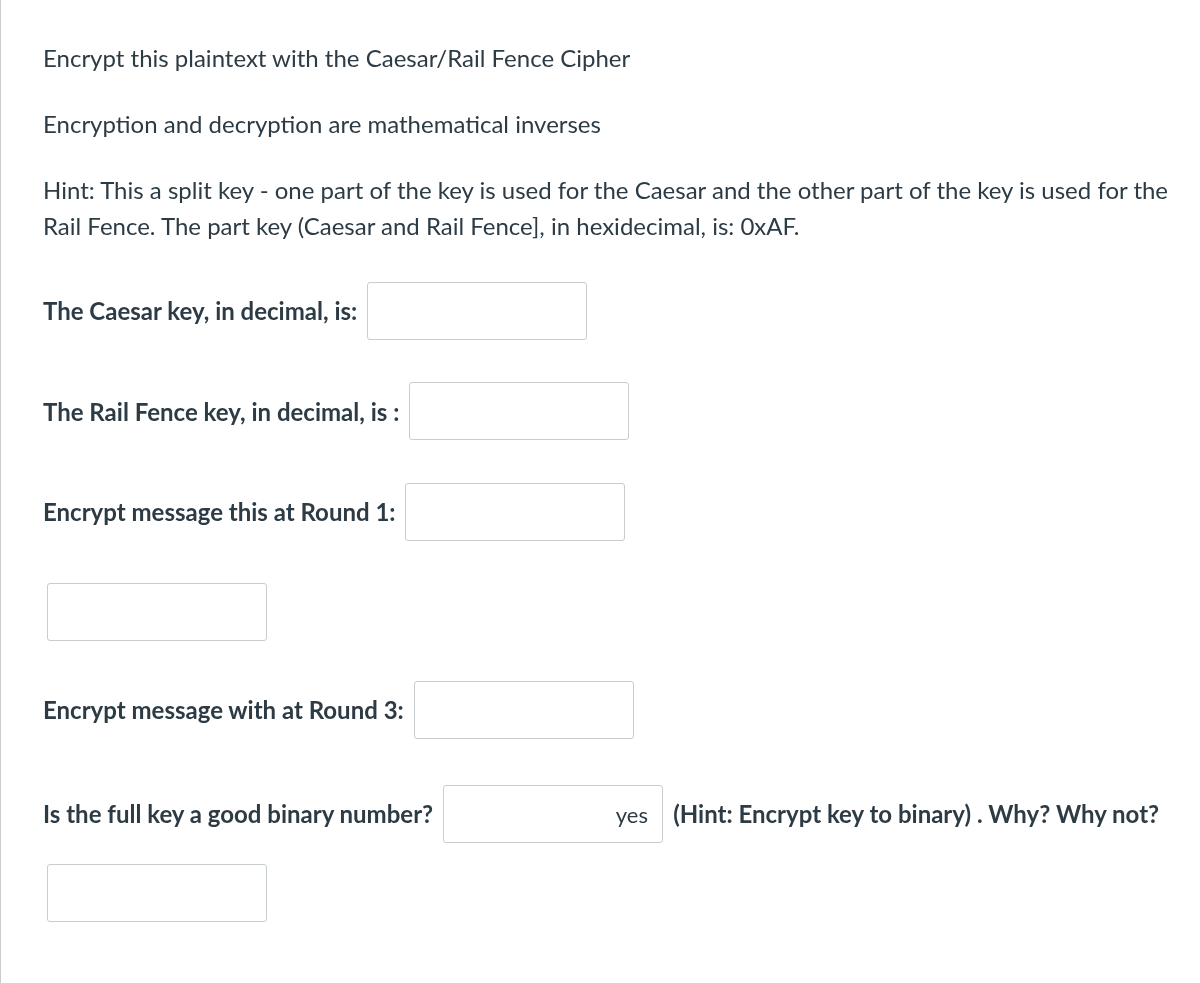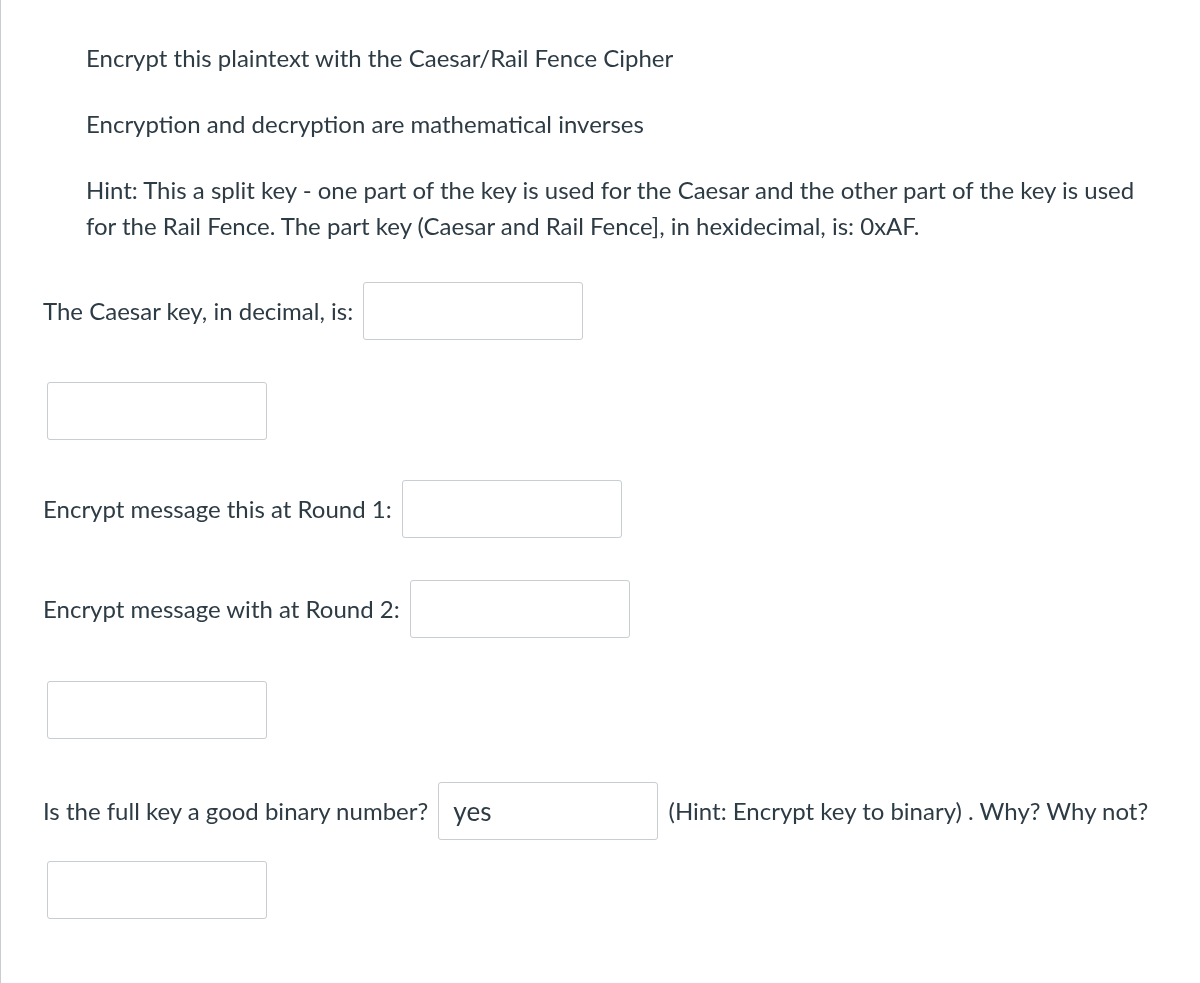--- a/index.html
+++ b/index.html
@@ -13,45 +13,46 @@
       color: #2d3b45;
       background: #ffffff;
       width: 1200px;
       min-height: 983px;
       border-left: 1px solid #c7cdd1;
       padding: 40px 30px 40px 42px;
       line-height: 1.5;
     }
     .para {
       margin-bottom: 30px;
-      margin-left: 43px;
     }
     .field-row {
       display: block;
       margin-top: 30px;
       margin-bottom: 30px;
       line-height: 2.8;
     }
     .inline-label {
       display: inline;
       vertical-align: middle;
+      font-weight: bold;
     }
     input[type="text"] {
       font-family: inherit;
-      font-size: 26px;
+      font-size: 22px;
       color: #2d3b45;
       border: 1px solid #c7cdd1;
       border-radius: 3px;
       padding: 12px 14px;
       height: 58px;
       width: 220px;
       vertical-align: middle;
       margin-left: 4px;
       margin-right: 4px;
       background: #ffffff;
+      text-align: right;
     }
     .flow-block {
       margin-top: 30px;
       line-height: 3.2;
     }
   </style>
 </head>
 <body>
 
 <p class="para">Encrypt this plaintext with the Caesar/Rail Fence Cipher</p>
@@ -59,34 +60,35 @@
 <p class="para">Encryption and decryption are mathematical inverses</p>
 
 <p class="para">Hint: This a split key - one part of the key is used for the Caesar and the other part of the key is used for the Rail Fence. The part key (Caesar and Rail Fence], in hexidecimal, is: 0xAF.</p>
 
 <div class="field-row">
   <span class="inline-label">The Caesar key, in decimal, is: </span>
   <input type="text" value="" style="">
 </div>
 
 <div class="field-row">
+  <span class="inline-label">The Rail Fence key, in decimal, is : </span>
   <input type="text" value="" style="">
 </div>
 
 <div class="field-row">
   <span class="inline-label">Encrypt message this at Round 1: </span>
   <input type="text" value="" style="">
 </div>
 
 <div class="field-row">
-  <span class="inline-label">Encrypt message with at Round 2: </span>
   <input type="text" value="" style="">
 </div>
 
 <div class="field-row">
+  <span class="inline-label">Encrypt message with at Round 3: </span>
   <input type="text" value="" style="">
 </div>
 
 <div class="flow-block">
   <span class="inline-label">Is the full key a good binary number? </span>
   <input type="text" value="yes" style="">
   <span class="inline-label"> (Hint: Encrypt key to binary) . Why? Why not? </span>
   <input type="text" value="" style="">
 </div>
 

